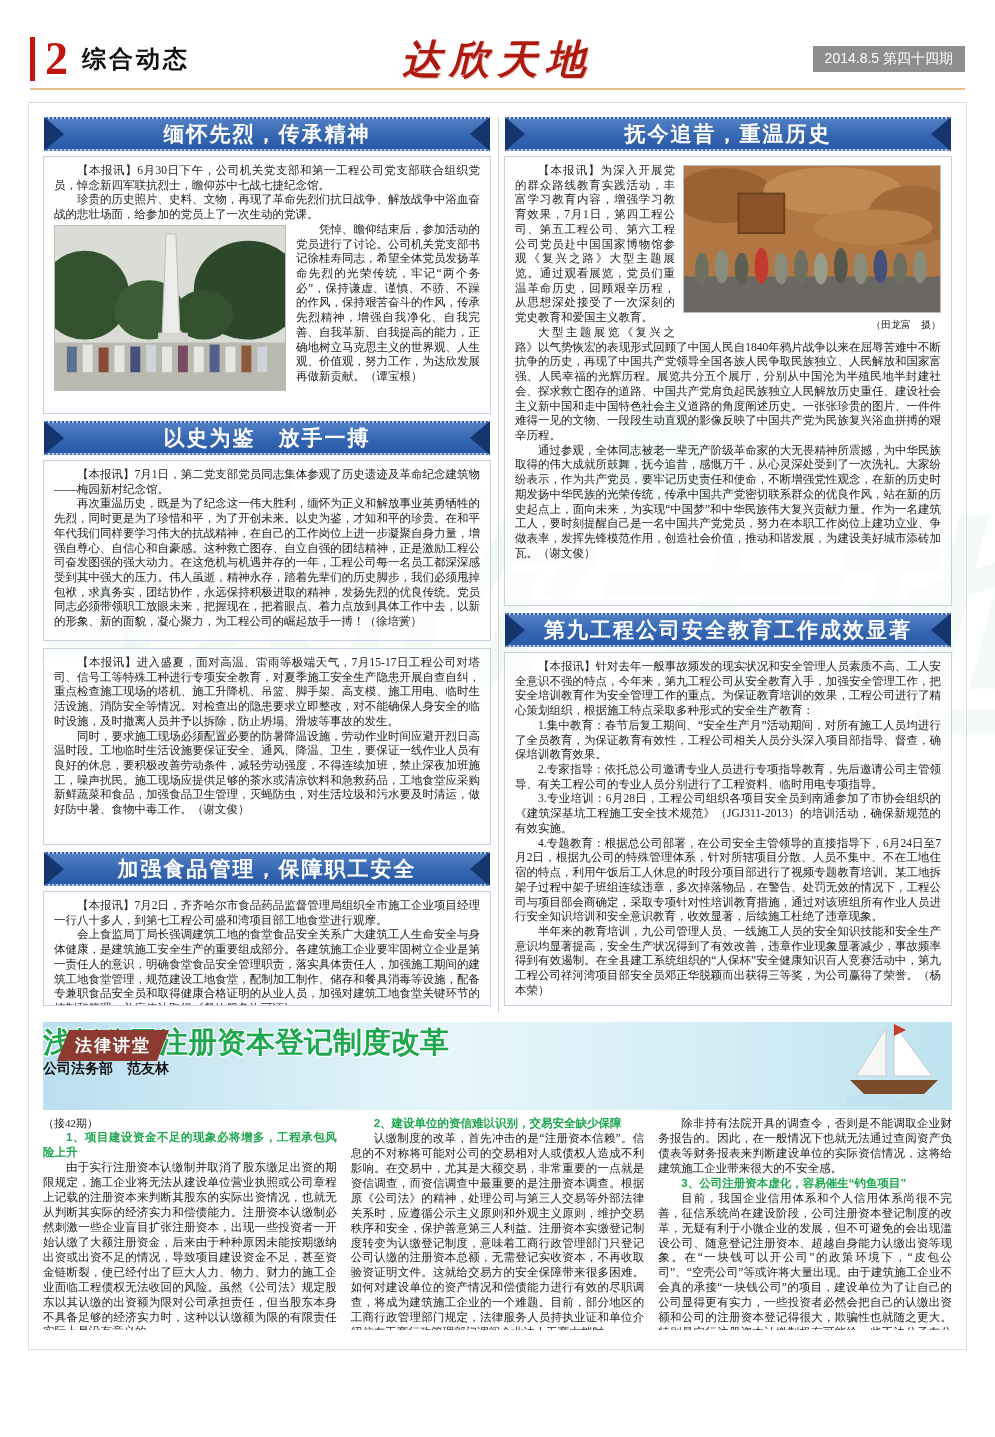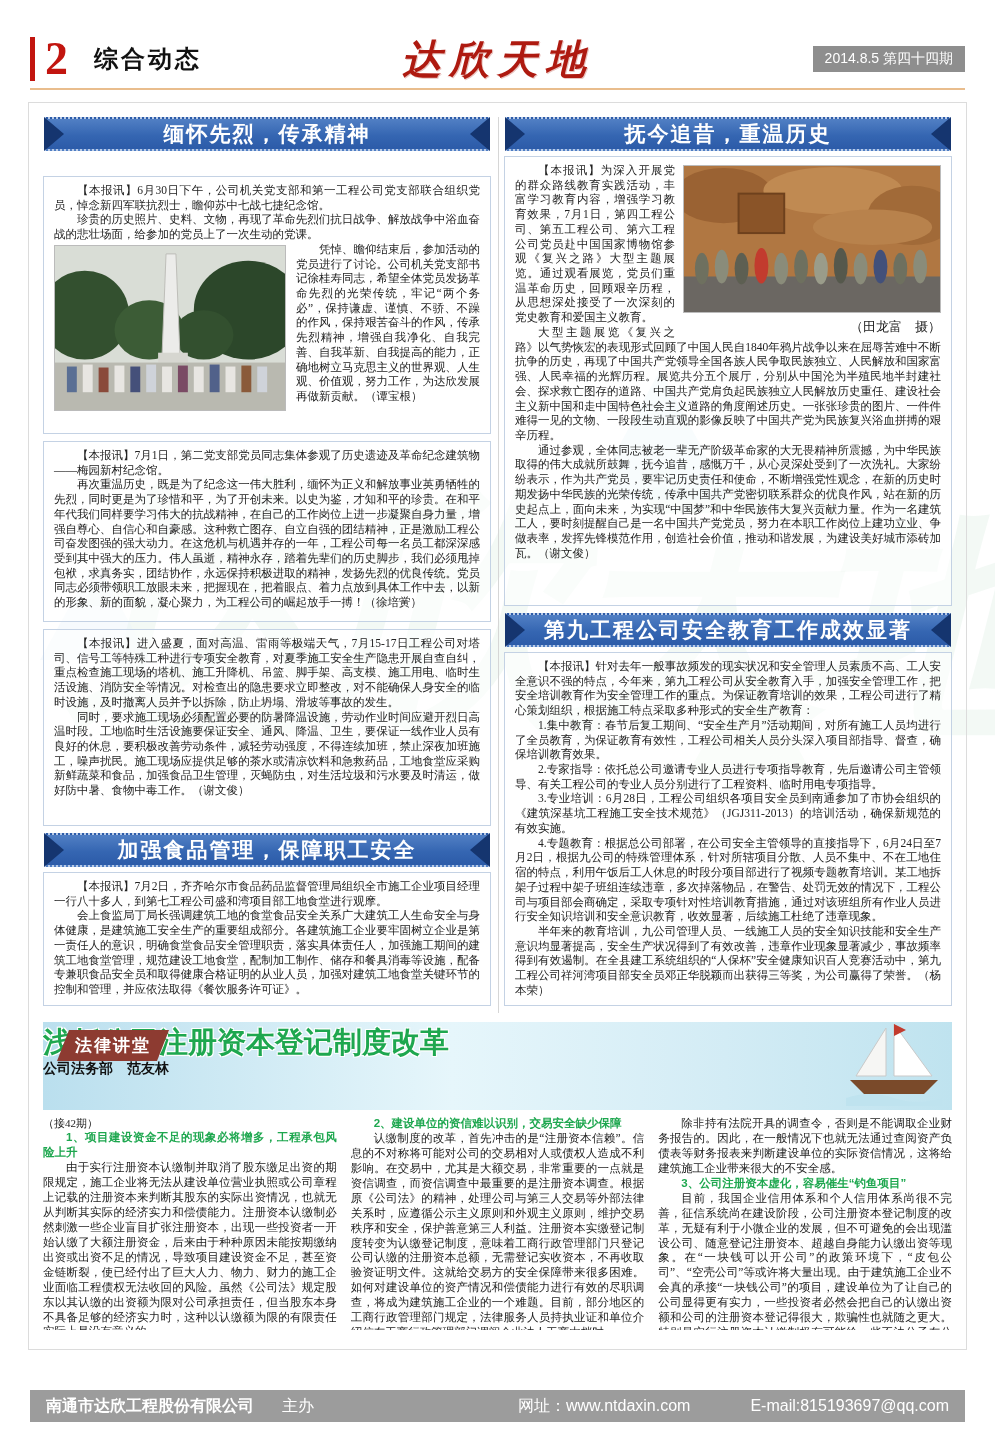--- a/index.html
+++ b/index.html
@@ -13,21 +13,21 @@
   .tri1 { left:590px; top:370px; width:0; height:0; border-left:70px solid transparent; border-right:70px solid transparent; border-bottom:130px solid #d9edf6; }
   .tri2 { left:690px; top:660px; width:0; height:0; border-left:60px solid transparent; border-right:60px solid transparent; border-bottom:110px solid #e2f1e2; }
   .tri3 { left:40px; top:560px; width:0; height:0; border-left:55px solid transparent; border-right:55px solid transparent; border-bottom:100px solid #eaf3fa; }
 
   
   .header { position:absolute; top:30px; left:30px; right:30px; height:60px; z-index:2;
     border-bottom:2px solid #e9bd8d; display:flex; align-items:center; }
   .pageno-wrap { display:flex; align-items:center; gap:10px; }
   .red-bar { width:5px; height:44px; background:#c2150f; }
   .pageno { font-size:46px; line-height:1; color:#c2150f; font-weight:bold; font-family:"Liberation Serif",serif; }
-  .section-name { font-size:24px; font-weight:bold; color:#111; margin-left:16px; letter-spacing:3px;
+  .section-name { font-size:24px; font-weight:bold; color:#111; margin-left:4px; letter-spacing:3px;
     font-family:"Liberation Sans","DejaVu Sans",sans-serif; }
   .masthead { position:absolute; left:0; right:0; text-align:center; font-size:40px; font-weight:bold; font-style:italic;
     color:#ae1a10; letter-spacing:8px; font-family:"DejaVu Serif",serif; text-shadow:1px 1px 0 #e9c4c0; pointer-events:none; }
   .issue-box { margin-left:auto; background:#8e8e8e; color:#fff; font-size:14px; padding:4px 12px; z-index:3;
     font-family:"Liberation Sans","DejaVu Sans",sans-serif; }
 
   
   .frame { position:absolute; top:102px; left:28px; width:939px; height:1248px; border:1px solid #dcdcdc;
     padding:14px; z-index:1; background:transparent; }
   .cols { display:flex; gap:13px; height:896px; position:relative; }
@@ -46,21 +46,21 @@
 
   .abody { border:1px solid #c4d2e4; background:rgba(255,255,255,0.6); padding:6px 10px; margin-bottom:7px;
     font-size:11.5px; line-height:1.28; color:#222; text-align:justify; overflow:hidden; flex:none; }
   .abody p { text-indent:2em; }
   .grow { flex:1 1 auto; }
 
   
   .photo-left { float:left; width:232px; height:166px; margin:3px 10px 2px 0; border:1px solid #bbb; }
   .photo-right-wrap { float:right; width:258px; margin:2px 0 2px 8px; }
   .photo-right { width:258px; height:148px; border:1px solid #bbb; }
-  .photo-credit { text-align:right; font-size:13px; color:#222; padding-top:2px; }
+  .photo-credit { text-align:right; font-size:10px; color:#222; padding-top:2px; }
 
   
   .law { margin-top:9px; height:316px; position:relative; }
   .law-banner { position:relative; height:88px; background:linear-gradient(90deg,#badfee 0%,#e6f6fb 45%,#d3ecf5 75%,#bfe3ef 100%); overflow:hidden; }
   .law-badge { position:absolute; left:14px; top:8px; background:#8d3b31; color:#fff; font-size:17px; font-weight:bold;
     padding:4px 18px; letter-spacing:2px; clip-path:polygon(12px 0,100% 0,calc(100% - 12px) 100%,0 100%);
     font-family:"Liberation Sans","DejaVu Sans",sans-serif; }
   .law-title { text-align:left; font-family:"Liberation Sans","DejaVu Sans",sans-serif; font-weight:bold;
     color:#1ea74f; line-height:1.1; padding-top:5px;
     text-shadow:-1px -1px 0 #fff,1px -1px 0 #fff,-1px 1px 0 #fff,1px 1px 0 #fff; }
@@ -106,21 +106,21 @@
     <div class="issue-box">2014.8.5 第四十四期</div>
   </div>
 
   <div class="frame">
     <div class="cols">
       <div class="col-divider"></div>
 
       <div class="col">
 
         <div class="banner">缅怀先烈，传承精神</div>
-        <div class="abody" style="height:258px;margin-top:20px;">
+        <div class="abody" style="height:258px;">
           <p>【本报讯】6月30日下午，公司机关党支部和第一工程公司党支部联合组织党员，悼念新四军联抗烈士，瞻仰苏中七战七捷纪念馆。</p>
           <p>珍贵的历史照片、史料、文物，再现了革命先烈们抗日战争、解放战争中浴血奋战的悲壮场面，给参加的党员上了一次生动的党课。</p>
           <svg class="photo-left" viewBox="0 0 232 166" preserveAspectRatio="none">
             <rect width="232" height="166" fill="#d9ddd6"></rect>
             <ellipse cx="30" cy="70" rx="45" ry="45" fill="#33502f"></ellipse>
             <ellipse cx="195" cy="65" rx="55" ry="50" fill="#2c472a"></ellipse>
             <ellipse cx="95" cy="85" rx="35" ry="30" fill="#3c5c36"></ellipse>
             <ellipse cx="150" cy="90" rx="30" ry="25" fill="#33502f"></ellipse>
             <polygon points="112,8 122,8 126,110 108,110" fill="#ececea" stroke="#bdbdb8" stroke-width="1"></polygon>
             <rect x="104" y="108" width="30" height="10" fill="#d6d6d0"></rect>
@@ -137,20 +137,21 @@
               <rect x="140" y="122" width="10" height="26" fill="#e8e6e2"></rect>
               <rect x="156" y="120" width="10" height="28" fill="#51618a"></rect>
               <rect x="172" y="122" width="10" height="26" fill="#e8e6e2"></rect>
               <rect x="188" y="121" width="10" height="27" fill="#8a5a3a"></rect>
               <rect x="204" y="122" width="10" height="26" fill="#cfd3da"></rect>
             </g>
           </svg>
           <p>凭悼、瞻仰结束后，参加活动的党员进行了讨论。公司机关党支部书记徐桂寿同志，希望全体党员发扬革命先烈的光荣传统，牢记“两个务必”，保持谦虚、谨慎、不骄、不躁的作风，保持艰苦奋斗的作风，传承先烈精神，增强自我净化、自我完善、自我革新、自我提高的能力，正确地树立马克思主义的世界观、人生观、价值观，努力工作，为达欣发展再做新贡献。（谭宝根）</p>
         </div>
 
+        <div class="banner">以史为鉴　放手一搏</div>
         <div class="abody" style="height:181px;">
           <p>【本报讯】7月1日，第二党支部党员同志集体参观了历史遗迹及革命纪念建筑物——梅园新村纪念馆。</p>
           <p>再次重温历史，既是为了纪念这一伟大胜利，缅怀为正义和解放事业英勇牺牲的先烈，同时更是为了珍惜和平，为了开创未来。以史为鉴，才知和平的珍贵。在和平年代我们同样要学习伟大的抗战精神，在自己的工作岗位上进一步凝聚自身力量，增强自尊心、自信心和自豪感。这种救亡图存、自立自强的团结精神，正是激励工程公司奋发图强的强大动力。在这危机与机遇并存的一年，工程公司每一名员工都深深感受到其中强大的压力。伟人虽逝，精神永存，踏着先辈们的历史脚步，我们必须甩掉包袱，求真务实，团结协作，永远保持积极进取的精神，发扬先烈的优良传统。党员同志必须带领职工放眼未来，把握现在，把着眼点、着力点放到具体工作中去，以新的形象、新的面貌，凝心聚力，为工程公司的崛起放手一搏！（徐培黉）</p>
         </div>
 
         <div class="abody" style="height:197px;">
           <p>【本报讯】进入盛夏，面对高温、雷雨等极端天气，7月15-17日工程公司对塔司、信号工等特殊工种进行专项安全教育，对夏季施工安全生产隐患开展自查自纠，重点检查施工现场的塔机、施工升降机、吊篮、脚手架、高支模、施工用电、临时生活设施、消防安全等情况。对检查出的隐患要求立即整改，对不能确保人身安全的临时设施，及时撤离人员并予以拆除，防止坍塌、滑坡等事故的发生。</p>
           <p>同时，要求施工现场必须配置必要的防暑降温设施，劳动作业时间应避开烈日高温时段。工地临时生活设施要保证安全、通风、降温、卫生，要保证一线作业人员有良好的休息，要积极改善劳动条件，减轻劳动强度，不得连续加班，禁止深夜加班施工，噪声扰民。施工现场应提供足够的茶水或清凉饮料和急救药品，工地食堂应采购新鲜蔬菜和食品，加强食品卫生管理，灭蝇防虫，对生活垃圾和污水要及时清运，做好防中暑、食物中毒工作。（谢文俊）</p>
         </div>
 
@@ -236,20 +237,14 @@
         </div>
         <div class="law-col">
           <p>除非持有法院开具的调查令，否则是不能调取企业财务报告的。因此，在一般情况下也就无法通过查阅资产负债表等财务报表来判断建设单位的实际资信情况，这将给建筑施工企业带来很大的不安全感。</p>
           <p class="law-head">3、公司注册资本虚化，容易催生“钓鱼项目”</p>
           <p>目前，我国企业信用体系和个人信用体系尚很不完善，征信系统尚在建设阶段，公司注册资本登记制度的改革，无疑有利于小微企业的发展，但不可避免的会出现滥设公司、随意登记注册资本、超越自身能力认缴出资等现象。在“一块钱可以开公司”的政策环境下，“皮包公司”、“空壳公司”等或许将大量出现。由于建筑施工企业不会真的承接“一块钱公司”的项目，建设单位为了让自己的公司显得更有实力，一些投资者必然会把自己的认缴出资额和公司的注册资本登记得很大，欺骗性也就随之更大。特别是实行注册资本认缴制极有可能给一些不法分子在公司设立或工程建设过程中实施欺诈活动创造可趁之机，以“钓鱼项目”骗钱、烂尾楼难以为继和拖欠工程款等为代表的纠纷案例必然增多，如何防范此类风险，将给建筑施工企业带来了新的挑战。(未完待续)</p>
         </div>
       </div>
     </div>
   </div>
 
-  <div class="footer">
-    <span class="f-company">南通市达欣工程股份有限公司</span>
-    <span class="f-role">主办</span>
-    <span class="f-web">网址：www.ntdaxin.com</span>
-    <span class="f-mail">E-mail:815193697@qq.com</span>
-  </div>
 
 </div>
 
 </body></html>

